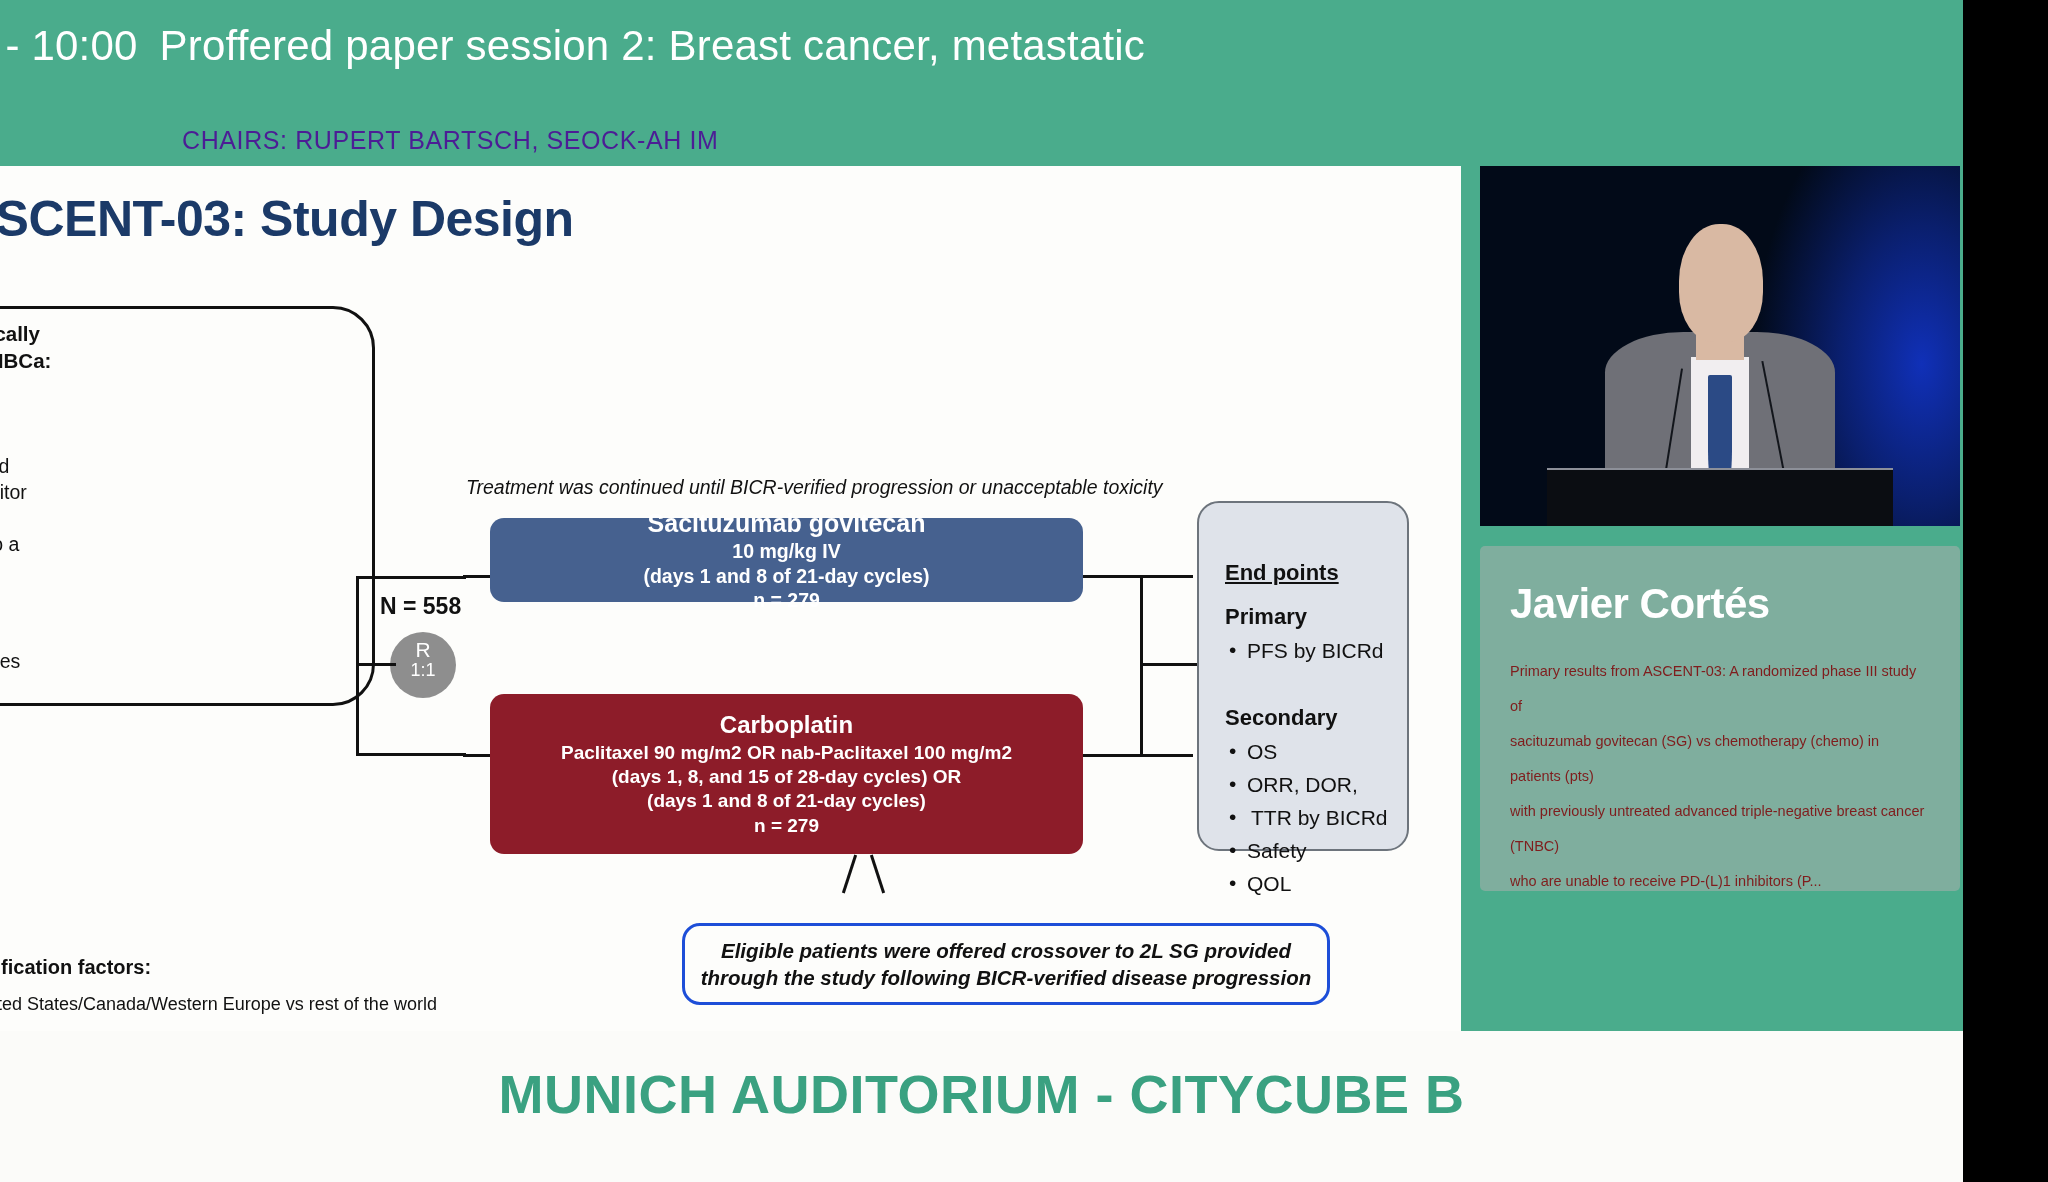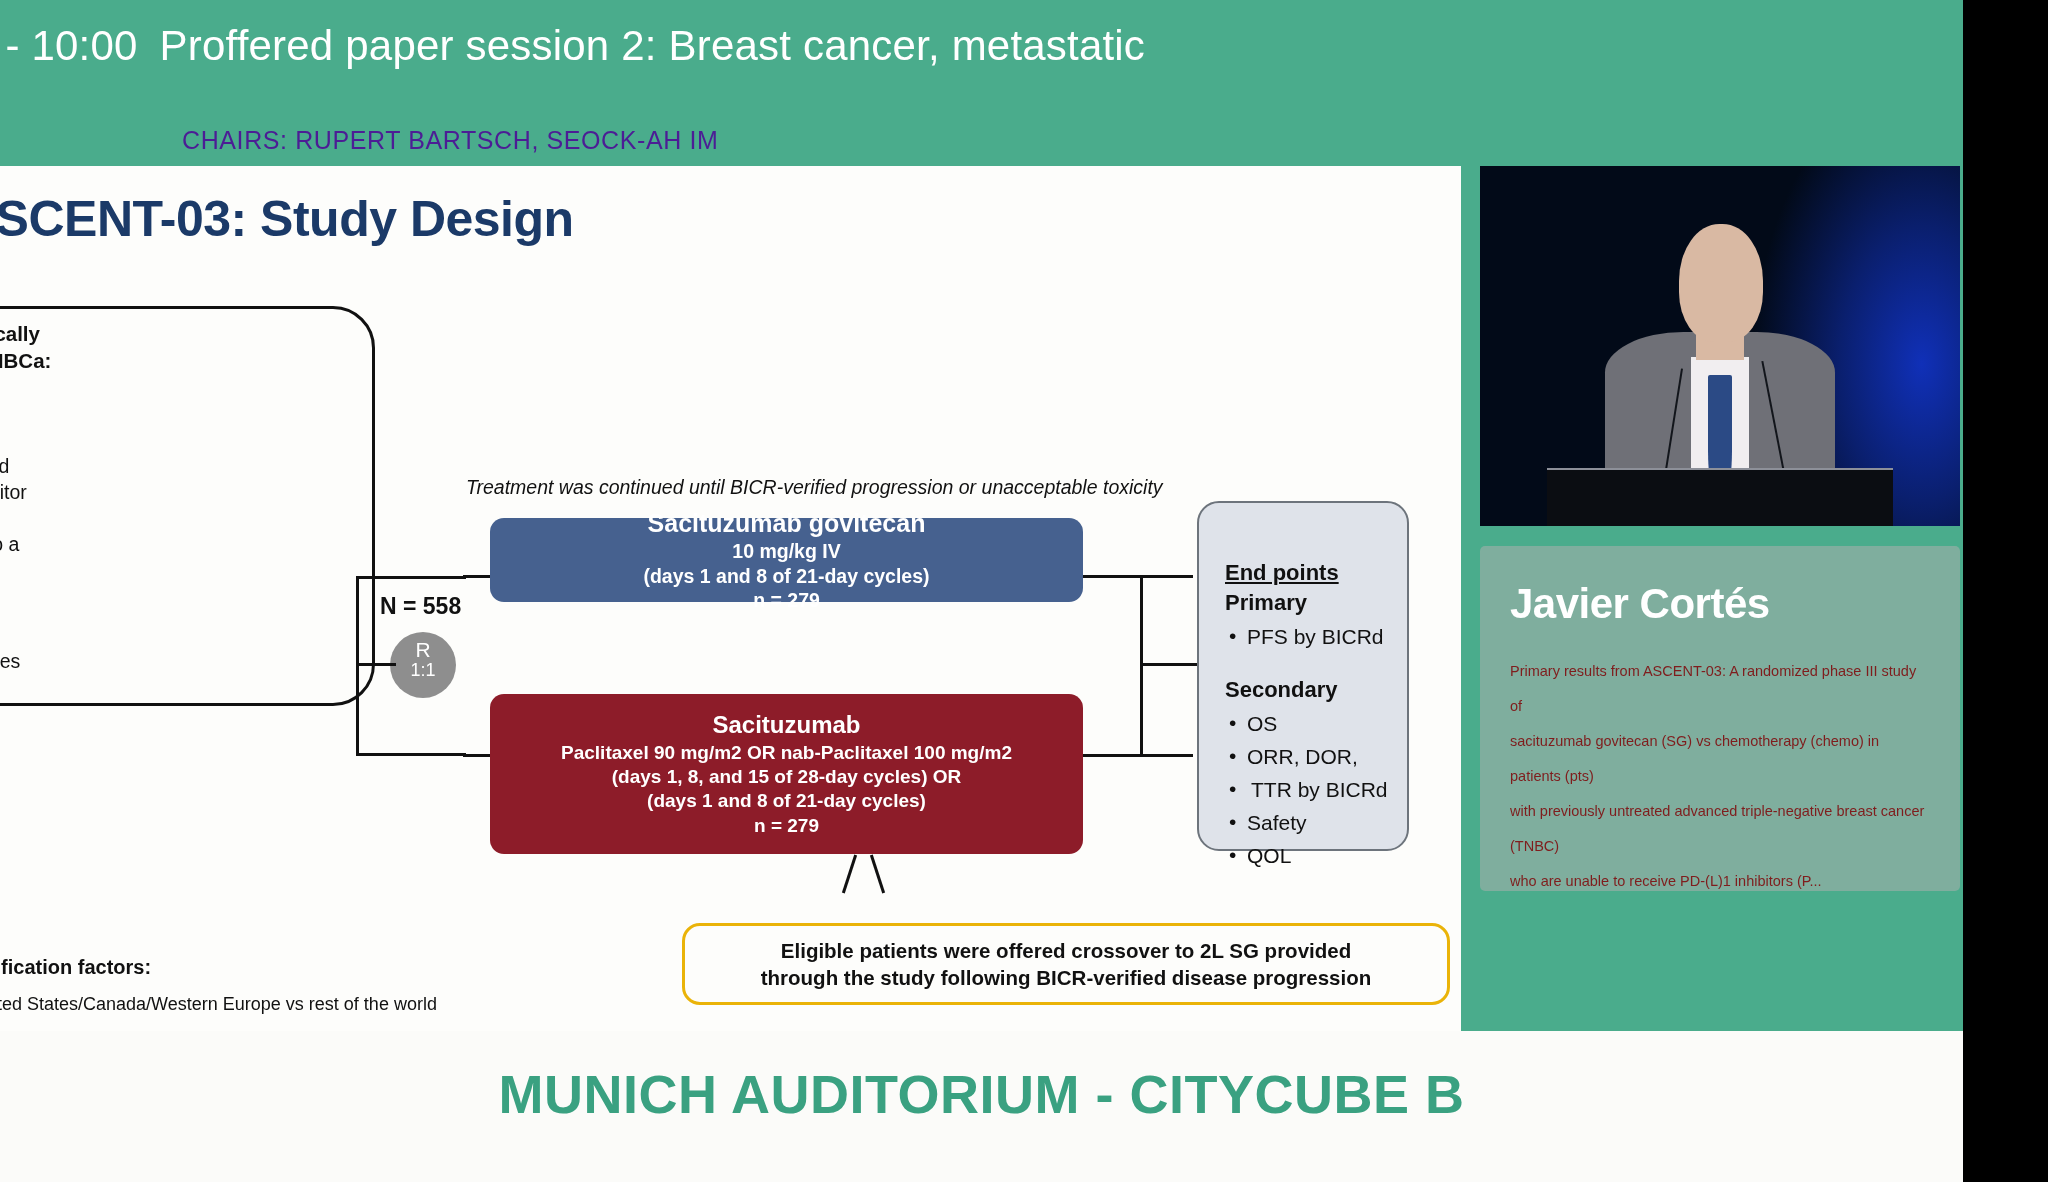--- a/index.html
+++ b/index.html
@@ -132,34 +132,34 @@
   .endpoints {
     position: absolute; left: 1197px; top: 335px;
     width: 212px; height: 350px;
     background: #dfe3ea;
     border: 2px solid #6d747c;
     border-radius: 22px;
     padding: 20px 0 0 26px;
     color: #111;
   }
   .ep-title { font-size: 22px; font-weight: 700; text-decoration: underline; margin-top: 37px; }
-  .ep-sub { font-size: 22px; font-weight: 700; margin-top: 4px; }
+  .ep-sub { font-size: 22px; font-weight: 700; margin-top: 18px; }
   .ep-li { font-size: 21px; margin-top: 9px; padding-left: 22px; position: relative; }
   .ep-li::before { content: "•"; position: absolute; left: 4px; top: -1px; }
   .ep-spacer { height: 24px; }
 
   
   .crossover {
     position: absolute; left: 682px; top: 757px;
-    width: 768px; height: 82px;
-    border: 3px solid #eab308; border-radius: 18px;
+    width: 648px; height: 82px;
+    border: 3px solid #1d4ed8; border-radius: 18px;
     background: #fdfdfb;
     display: flex; align-items: center; justify-content: center;
     text-align: center;
-    font-size: 20.5px; font-weight: 700;
+    font-size: 20.5px; font-style: italic; font-weight: 700;
     color: #111; line-height: 1.32;
   }
 
   
   .video-tile {
     position: absolute; left: 1480px; top: 166px;
     width: 480px; height: 360px;
     background: #020a18;
     overflow: hidden;
   }
@@ -273,21 +273,21 @@
       <div class="note-cont">Treatment was continued until BICR-verified progression or unacceptable toxicity</div>
 
       <div class="arm arm-sg">
         <div class="ttl">Sacituzumab govitecan</div>
         <div class="ln2">10 mg/kg IV</div>
         <div class="ln2">(days 1 and 8 of 21-day cycles)</div>
         <div class="ln2">n = 279</div>
       </div>
 
       <div class="arm arm-chemo">
-        <div class="ttl">Sacituzumab</div>
+        <div class="ttl">Carboplatin</div>
         <div class="ln2">Paclitaxel 90 mg/m2 OR nab-Paclitaxel 100 mg/m2</div>
         <div class="ln2">(days 1, 8, and 15 of 28-day cycles) OR</div>
         <div class="ln2">(days 1 and 8 of 21-day cycles)</div>
         <div class="ln2">n = 279</div>
       </div>
 
       <div class="endpoints">
         <div class="ep-title">End points</div>
         <div class="ep-sub">Primary</div>
         <div class="ep-li">PFS by BICRd</div>

